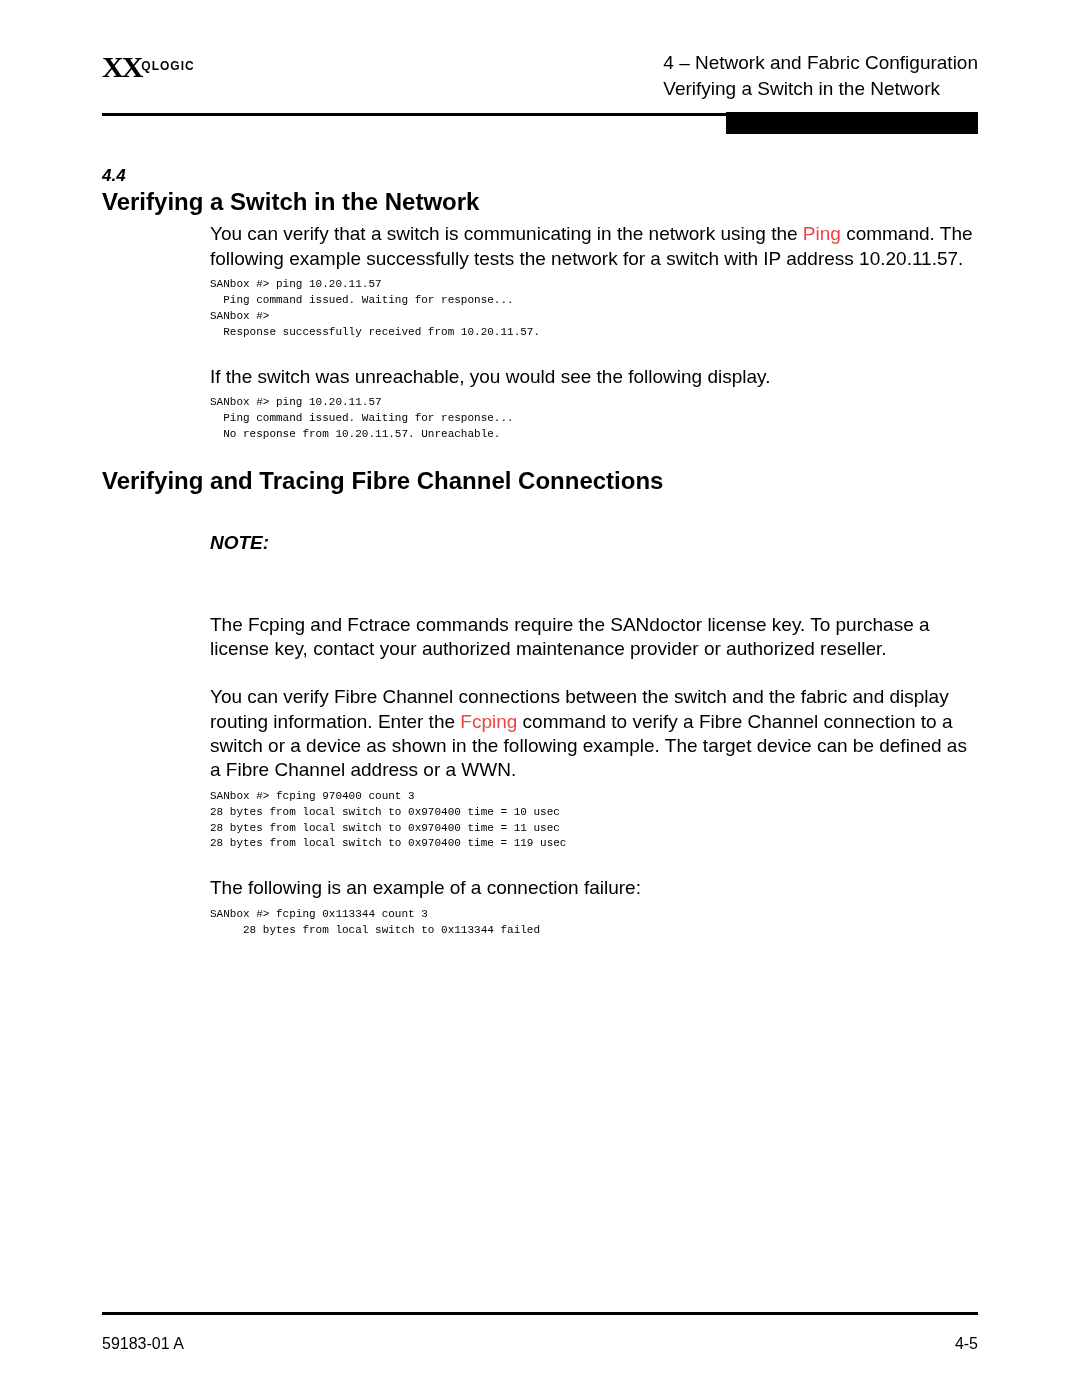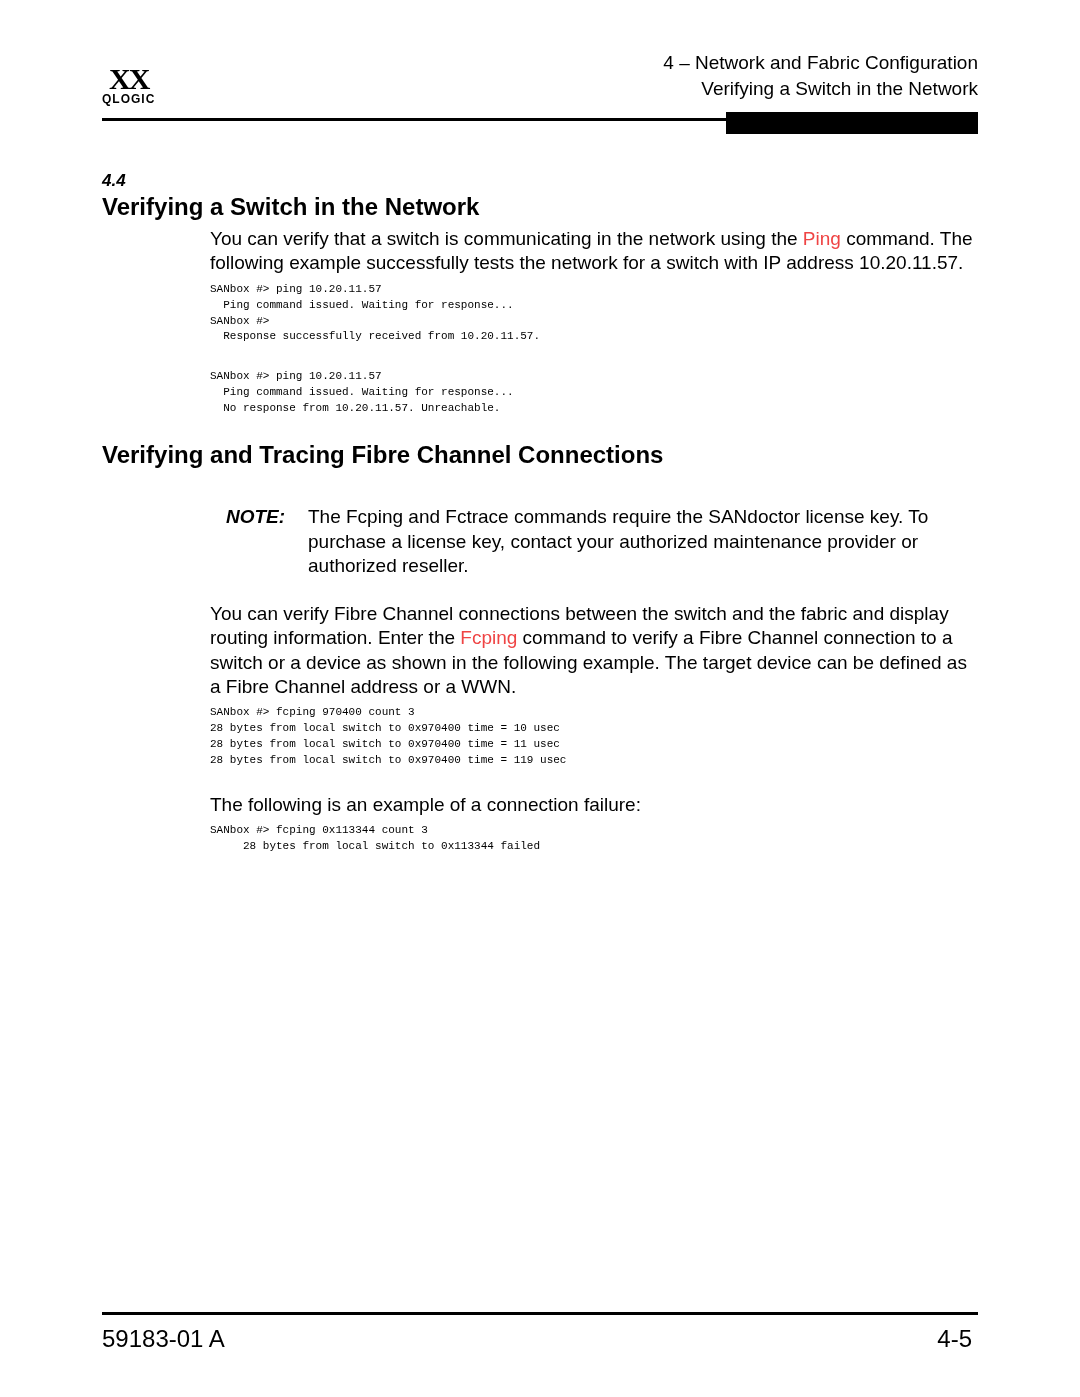--- a/index.html
+++ b/index.html
@@ -20,40 +20,39 @@
     padding: 50px 102px 0 102px;
   }
   .header-row {
     display: flex;
     justify-content: space-between;
     align-items: flex-start;
     padding-bottom: 8px;
   }
   .logo {
     display: flex;
-    flex-direction: column;
+    flex-direction: row;
     align-items: center;
-    margin-top: 14px;
+    margin-top: 2px;
   }
   .logo-glyph {
     font-family: "Times New Roman", serif;
     font-weight: bold;
     font-size: 30px;
     line-height: 1;
     letter-spacing: -2px;
   }
   .logo-word {
     font-family: Arial, sans-serif;
     font-weight: 700;
     font-size: 12px;
     letter-spacing: 1px;
     margin-top: -2px;
   }
   .header-text {
-    text-align: right;
     font-size: 19px;
     line-height: 1.35;
   }
   .header-rule {
     border: 0;
     border-top: 3px solid #000;
     margin: 4px 0 0 0;
   }
   .black-tab {
     position: absolute;
@@ -94,46 +93,47 @@
   }
   pre.code {
     font-family: "Courier New", Courier, monospace;
     font-size: 11px;
     line-height: 1.45;
     white-space: pre;
     margin: 4px 0 24px 0;
   }
   .note-row {
     display: flex;
-    margin: 36px 0 24px 16px;
+    margin: 36px 0 24px 0;
+    flex-direction: column;
   }
   .note-label {
     font-weight: 700;
     font-style: italic;
     flex: 0 0 82px;
   }
   .note-text {
     flex: 1;
   }
   .footer-rule {
     position: absolute;
     left: 102px;
     right: 102px;
     bottom: 74px;
     border: 0;
     border-top: 3px solid #000;
   }
   .footer-row {
     position: absolute;
     left: 102px;
-    right: 108px;
+    right: 102px;
     bottom: 44px;
     display: flex;
     justify-content: space-between;
-    font-size: 24px;
+    font-size: 16px;
   }
 </style>
 </head>
 <body>
 
 <div class="page">
 
   <div class="header-row">
     <div class="logo">
       <span class="logo-glyph">XX</span>
@@ -154,20 +154,21 @@
 
     <div class="body-block">
       <p class="body-para">
         <span>You can verify that a switch is communicating in the network using the </span><a href="#" class="link">Ping</a><span> command. The following example successfully tests the network for a switch with IP address 10.20.11.57.</span>
       </p>
       <pre class="code">SANbox #&gt; ping 10.20.11.57
   Ping command issued. Waiting for response...
 SANbox #&gt;
   Response successfully received from 10.20.11.57.</pre>
 
+      <p class="body-para">If the switch was unreachable, you would see the following display.</p>
       <pre class="code">SANbox #&gt; ping 10.20.11.57
   Ping command issued. Waiting for response...
   No response from 10.20.11.57. Unreachable.</pre>
     </div>
 
     <div class="section-title">Verifying and Tracing Fibre Channel Connections</div>
 
     <div class="body-block">
 
       <div class="note-row">

